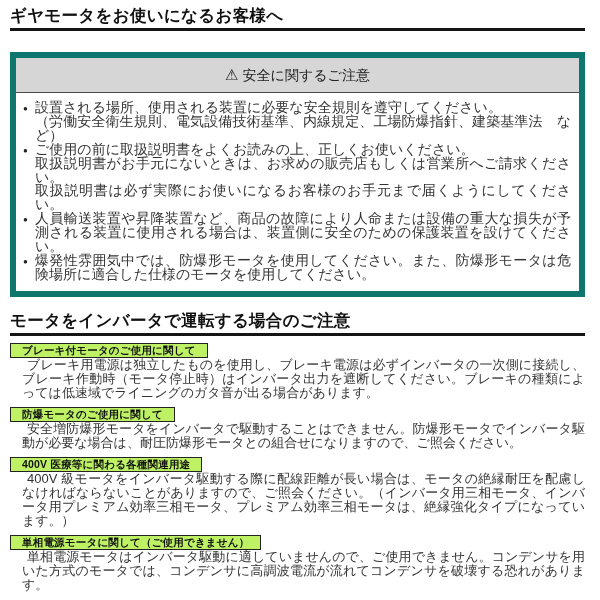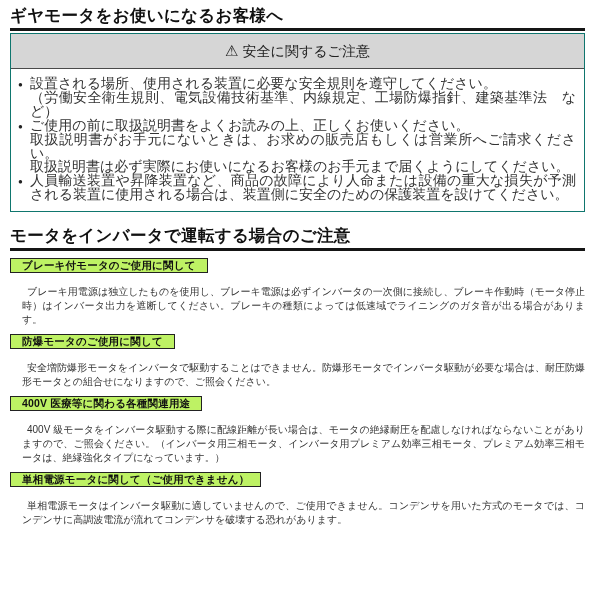--- a/index.html
+++ b/index.html
@@ -23,22 +23,22 @@
     font-size: 16.5px;
     font-weight: bold;
     color: #111;
     letter-spacing: 0.3px;
     line-height: 20px;
     padding: 2px 0 3px 0;
     border-bottom: 3px solid #151515;
     margin: 0;
   }
   .safety-box {
-    margin-top: 2px;
-    border: 1px solid #0f766e;
+    margin-top: 21px;
+    border: 6px solid #0f766e;
     background: #ffffff;
   }
   .safety-header {
     background: #d6d6d6;
     border-bottom: 1px solid #4a4a4a;
     text-align: center;
     font-size: 14px;
     line-height: 17px;
     padding: 8px 0;
     color: #222;
@@ -79,23 +79,23 @@
     font-weight: bold;
     font-size: 10.5px;
     line-height: 13px;
     color: #111;
     padding: 0 11px;
     margin: 7px 0 0 0;
     background: #bef264;
     letter-spacing: 0.2px;
   }
   .sub-body {
-    margin: 12px 0 0 0;
+    margin: 0 0 0 0;
     padding-left: 12px;
-    font-size: 10px;
+    font-size: 13px;
     line-height: 14px;
     color: #333;
     text-indent: 5px;
     text-align: justify;
   }
 </style>
 </head>
 <body>
 
 <div class="page">
@@ -106,20 +106,21 @@
     <div class="safety-header">
       <span class="warning-glyph">⚠</span><span>安全に関するご注意</span>
     </div>
     <ul class="safety-list">
       <li>設置される場所、使用される装置に必要な安全規則を遵守してください。
 （労働安全衛生規則、電気設備技術基準、内線規定、工場防爆指針、建築基準法　など）</li>
       <li>ご使用の前に取扱説明書をよくお読みの上、正しくお使いください。
 取扱説明書がお手元にないときは、お求めの販売店もしくは営業所へご請求ください。
 取扱説明書は必ず実際にお使いになるお客様のお手元まで届くようにしてください。</li>
       <li>人員輸送装置や昇降装置など、商品の故障により人命または設備の重大な損失が予測される装置に使用される場合は、装置側に安全のための保護装置を設けてください。</li>
+      <li>爆発性雰囲気中では、防爆形モータを使用してください。また、防爆形モータは危険場所に適合した仕様のモータを使用してください。</li>
     </ul>
   </div>
 
   <div class="section2-title-wrap">
     <h1 class="section-title">モータをインバータで運転する場合のご注意</h1>
   </div>
 
   <div>
     <div class="sub-label">ブレーキ付モータのご使用に関して</div>
     <p class="sub-body">ブレーキ用電源は独立したものを使用し、ブレーキ電源は必ずインバータの一次側に接続し、ブレーキ作動時（モータ停止時）はインバータ出力を遮断してください。ブレーキの種類によっては低速域でライニングのガタ音が出る場合があります。</p>

